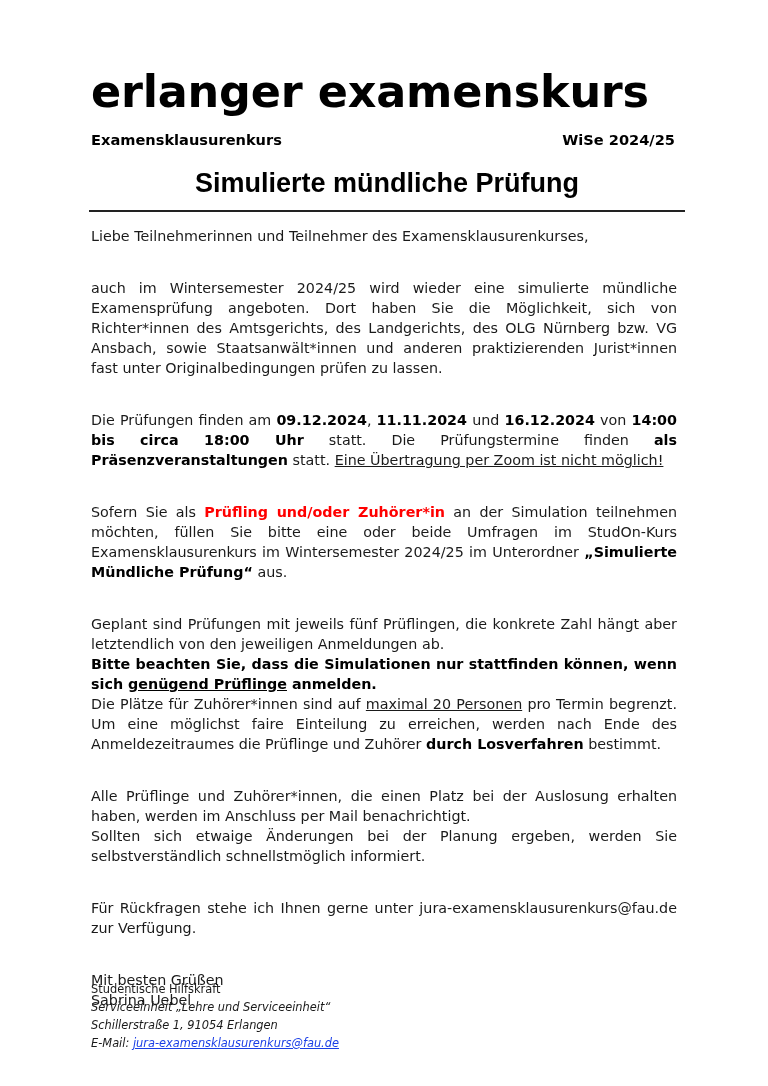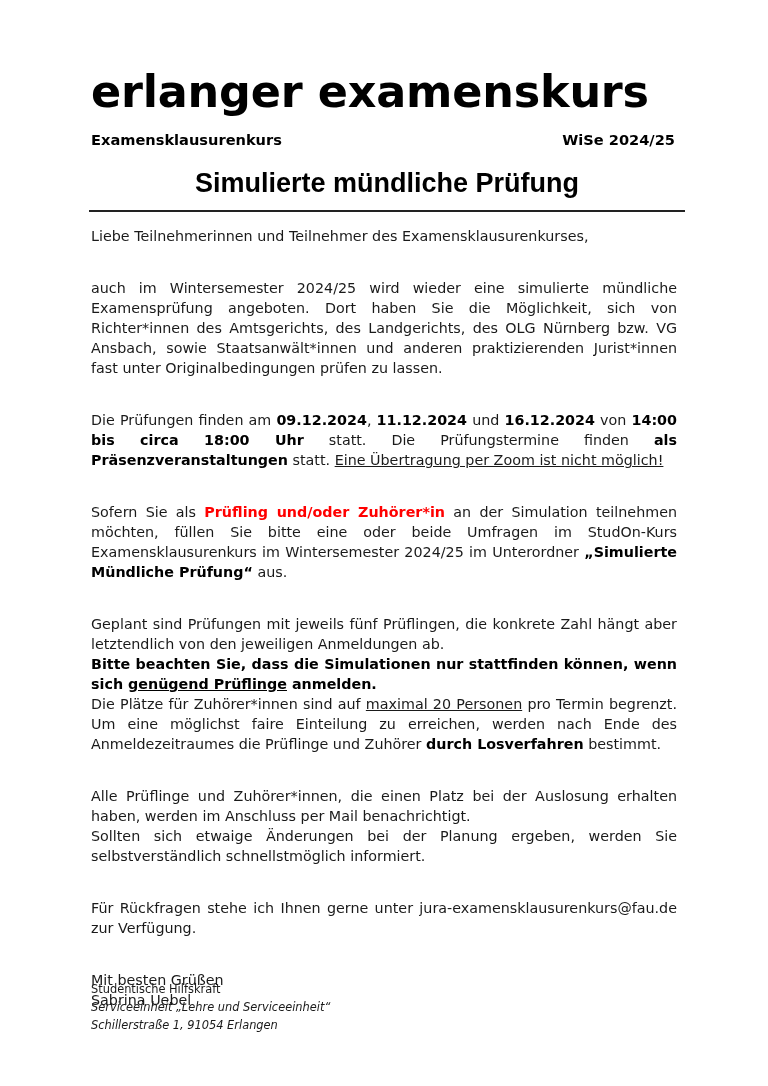--- a/index.html
+++ b/index.html
@@ -48,35 +48,36 @@
     <span class="right">WiSe 2024/25</span>
   </div>
   <div class="title">Simulierte mündliche Prüfung</div>
   <div class="rule"></div>
 
   <div class="body">
     <p>Liebe Teilnehmerinnen und Teilnehmer des Examensklausurenkurses,</p>
 
     <p class="gap">auch im Wintersemester 2024/25 wird wieder eine simulierte mündliche Examensprüfung angeboten. Dort haben Sie die Möglichkeit, sich von Richter*innen des Amtsgerichts, des Landgerichts, des OLG Nürnberg bzw. VG Ansbach, sowie Staatsanwält*innen und anderen praktizierenden Jurist*innen fast unter Originalbedingungen prüfen zu lassen.</p>
 
-    <p class="gap"><span>Die Prüfungen finden am </span><b>09.12.2024</b><span>, </span><b>11.12.2024</b><span> und </span><b>16.12.2024</b><span> von </span><b>14:00 bis circa 18:00 Uhr</b><span> statt. Die Prüfungstermine finden </span><b>als Präsenzveranstaltungen</b><span> statt. </span><span class="u">Eine Übertragung per Zoom ist nicht möglich!</span></p>
+    <p class="gap"><span>Die Prüfungen finden am </span><b>09.12.2024</b><span>, </span><b>11.11.2024</b><span> und </span><b>16.12.2024</b><span> von </span><b>14:00 bis circa 18:00 Uhr</b><span> statt. Die Prüfungstermine finden </span><b>als Präsenzveranstaltungen</b><span> statt. </span><span class="u">Eine Übertragung per Zoom ist nicht möglich!</span></p>
 
     <p class="gap"><span>Sofern Sie als </span><span class="red">Prüfling und/oder Zuhörer*in</span><span> an der Simulation teilnehmen möchten, füllen Sie bitte eine oder beide Umfragen im StudOn-Kurs Examensklausurenkurs im Wintersemester 2024/25 im Unterordner </span><b>„Simulierte Mündliche Prüfung“</b><span> aus.</span></p>
 
     <p class="gap">Geplant sind Prüfungen mit jeweils fünf Prüflingen, die konkrete Zahl hängt aber letztendlich von den jeweiligen Anmeldungen ab.</p>
     <p><b>Bitte beachten Sie, dass die Simulationen nur stattfinden können, wenn sich </b><b class="u">genügend Prüflinge</b><b> anmelden.</b></p>
     <p><span>Die Plätze für Zuhörer*innen sind auf </span><span class="u">maximal 20 Personen</span><span> pro Termin begrenzt. Um eine möglichst faire Einteilung zu erreichen, werden nach Ende des Anmeldezeitraumes die Prüflinge und Zuhörer </span><b>durch Losverfahren</b><span> bestimmt.</span></p>
 
     <p class="gap">Alle Prüflinge und Zuhörer*innen, die einen Platz bei der Auslosung erhalten haben, werden im Anschluss per Mail benachrichtigt.</p>
     <p>Sollten sich etwaige Änderungen bei der Planung ergeben, werden Sie selbstverständlich schnellstmöglich informiert.</p>
 
     <p class="gap">Für Rückfragen stehe ich Ihnen gerne unter jura-examensklausurenkurs@fau.de zur Verfügung.</p>
 
     <p class="gap">Mit besten Grüßen</p>
     <p>Sabrina Uebel</p>
   </div>
 
   <div class="footer">
     <div>Studentische Hilfskraft</div>
     <div class="it">Serviceeinheit „Lehre und Serviceeinheit“</div>
     <div class="it">Schillerstraße 1, 91054 Erlangen</div>
+    <div class="it"><span>E-Mail: </span><a href="mailto:jura-examensklausurenkurs@fau.de">jura-examensklausurenkurs@fau.de</a></div>
   </div>
 </div>
 
 </body></html>

